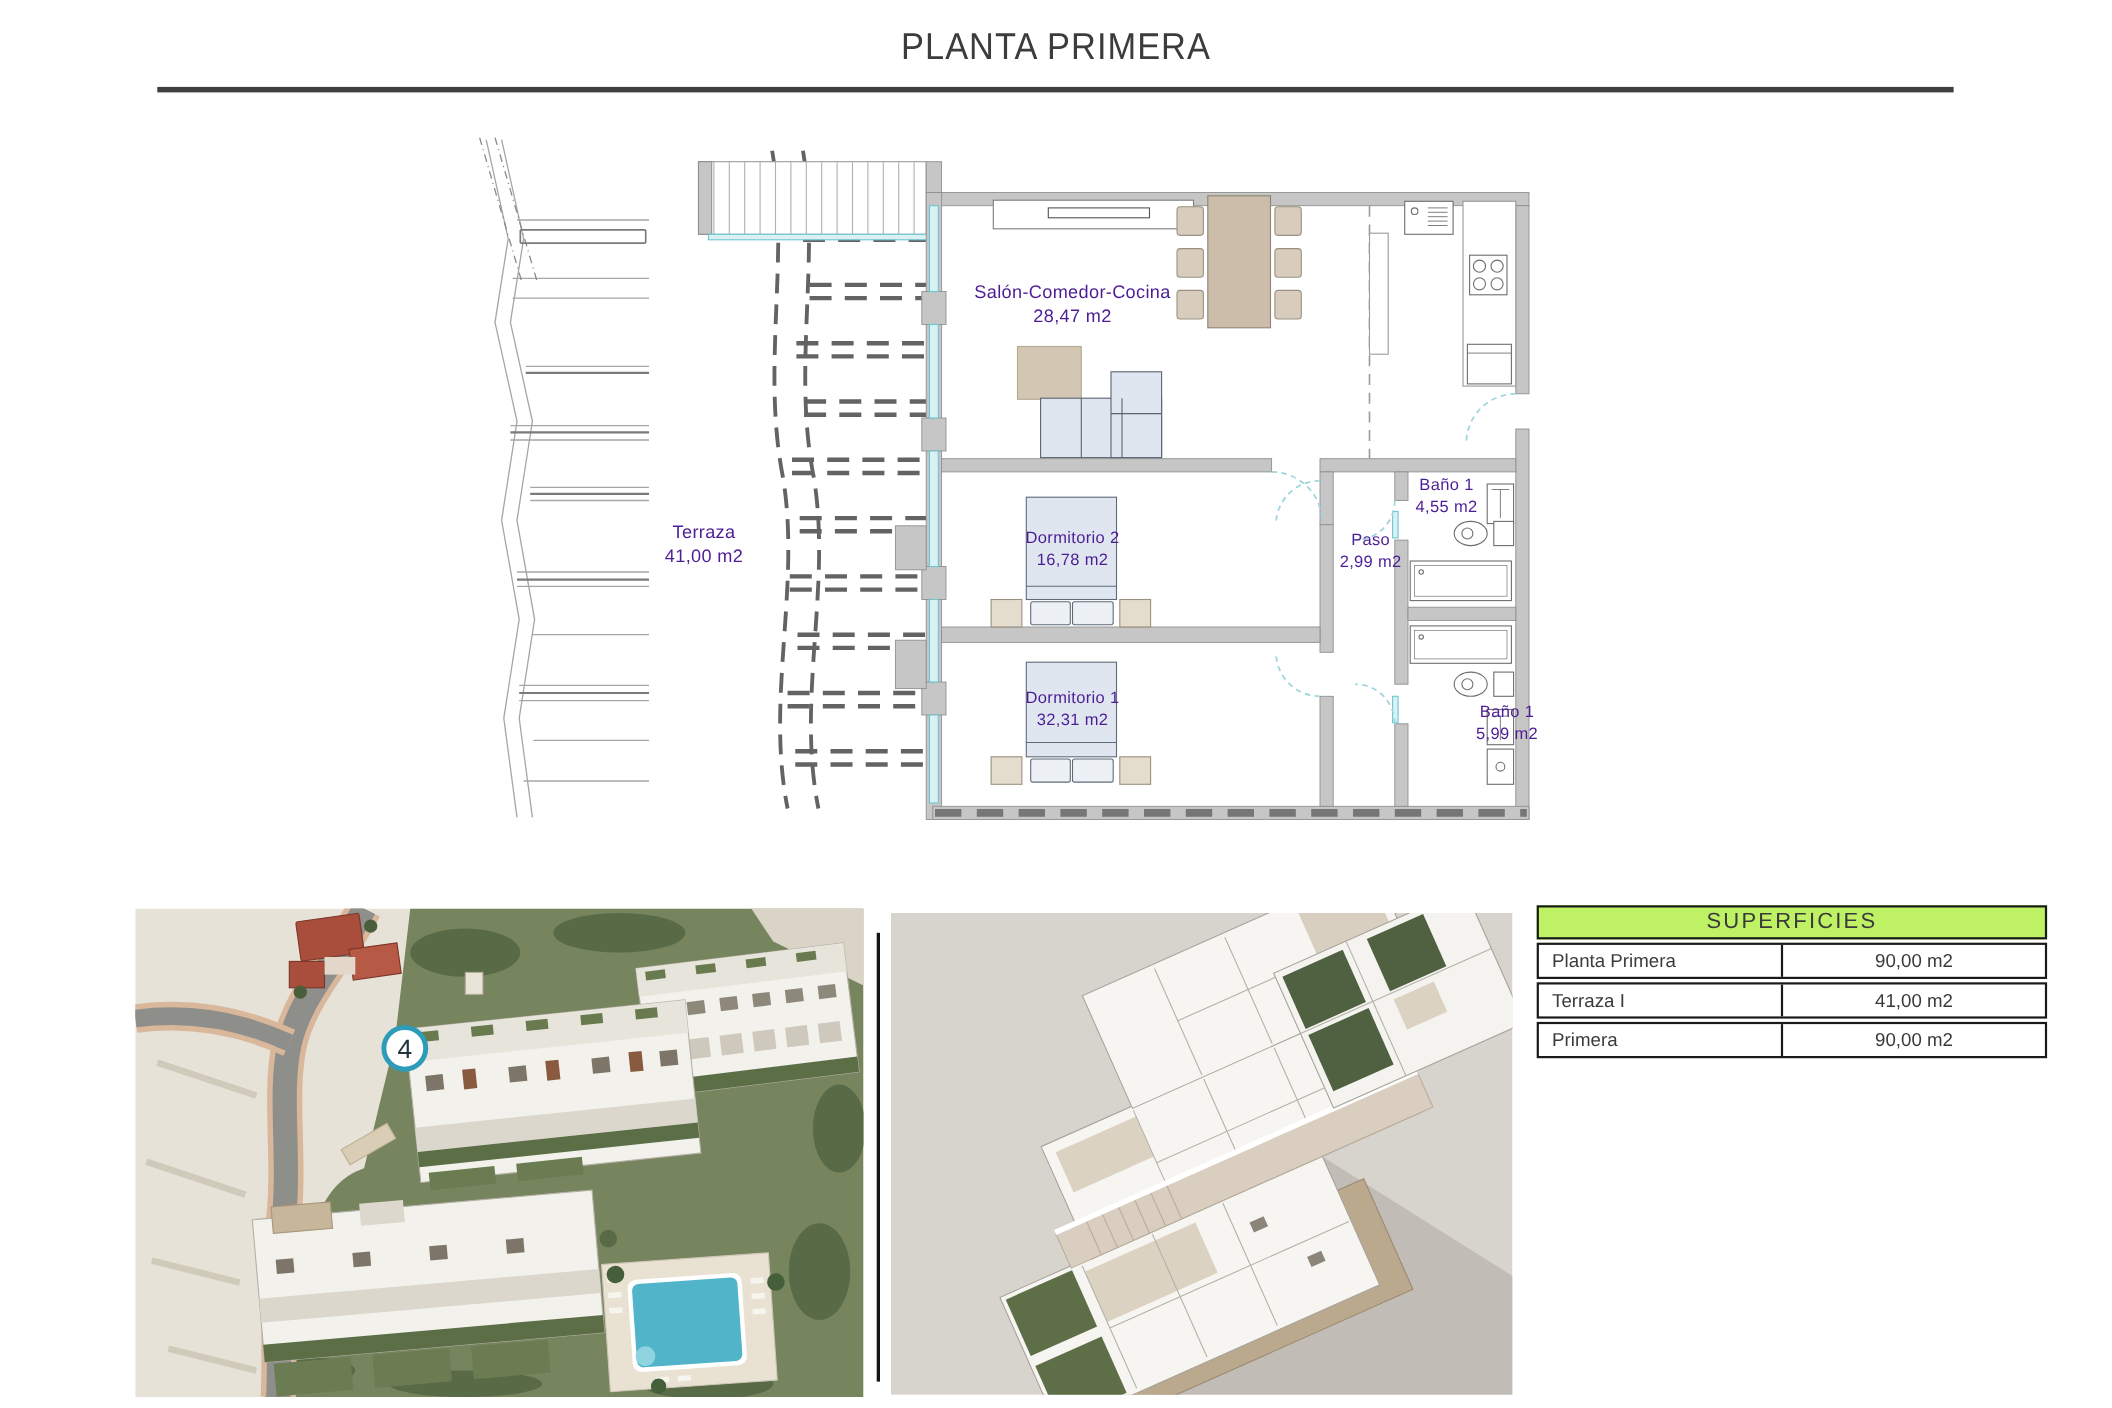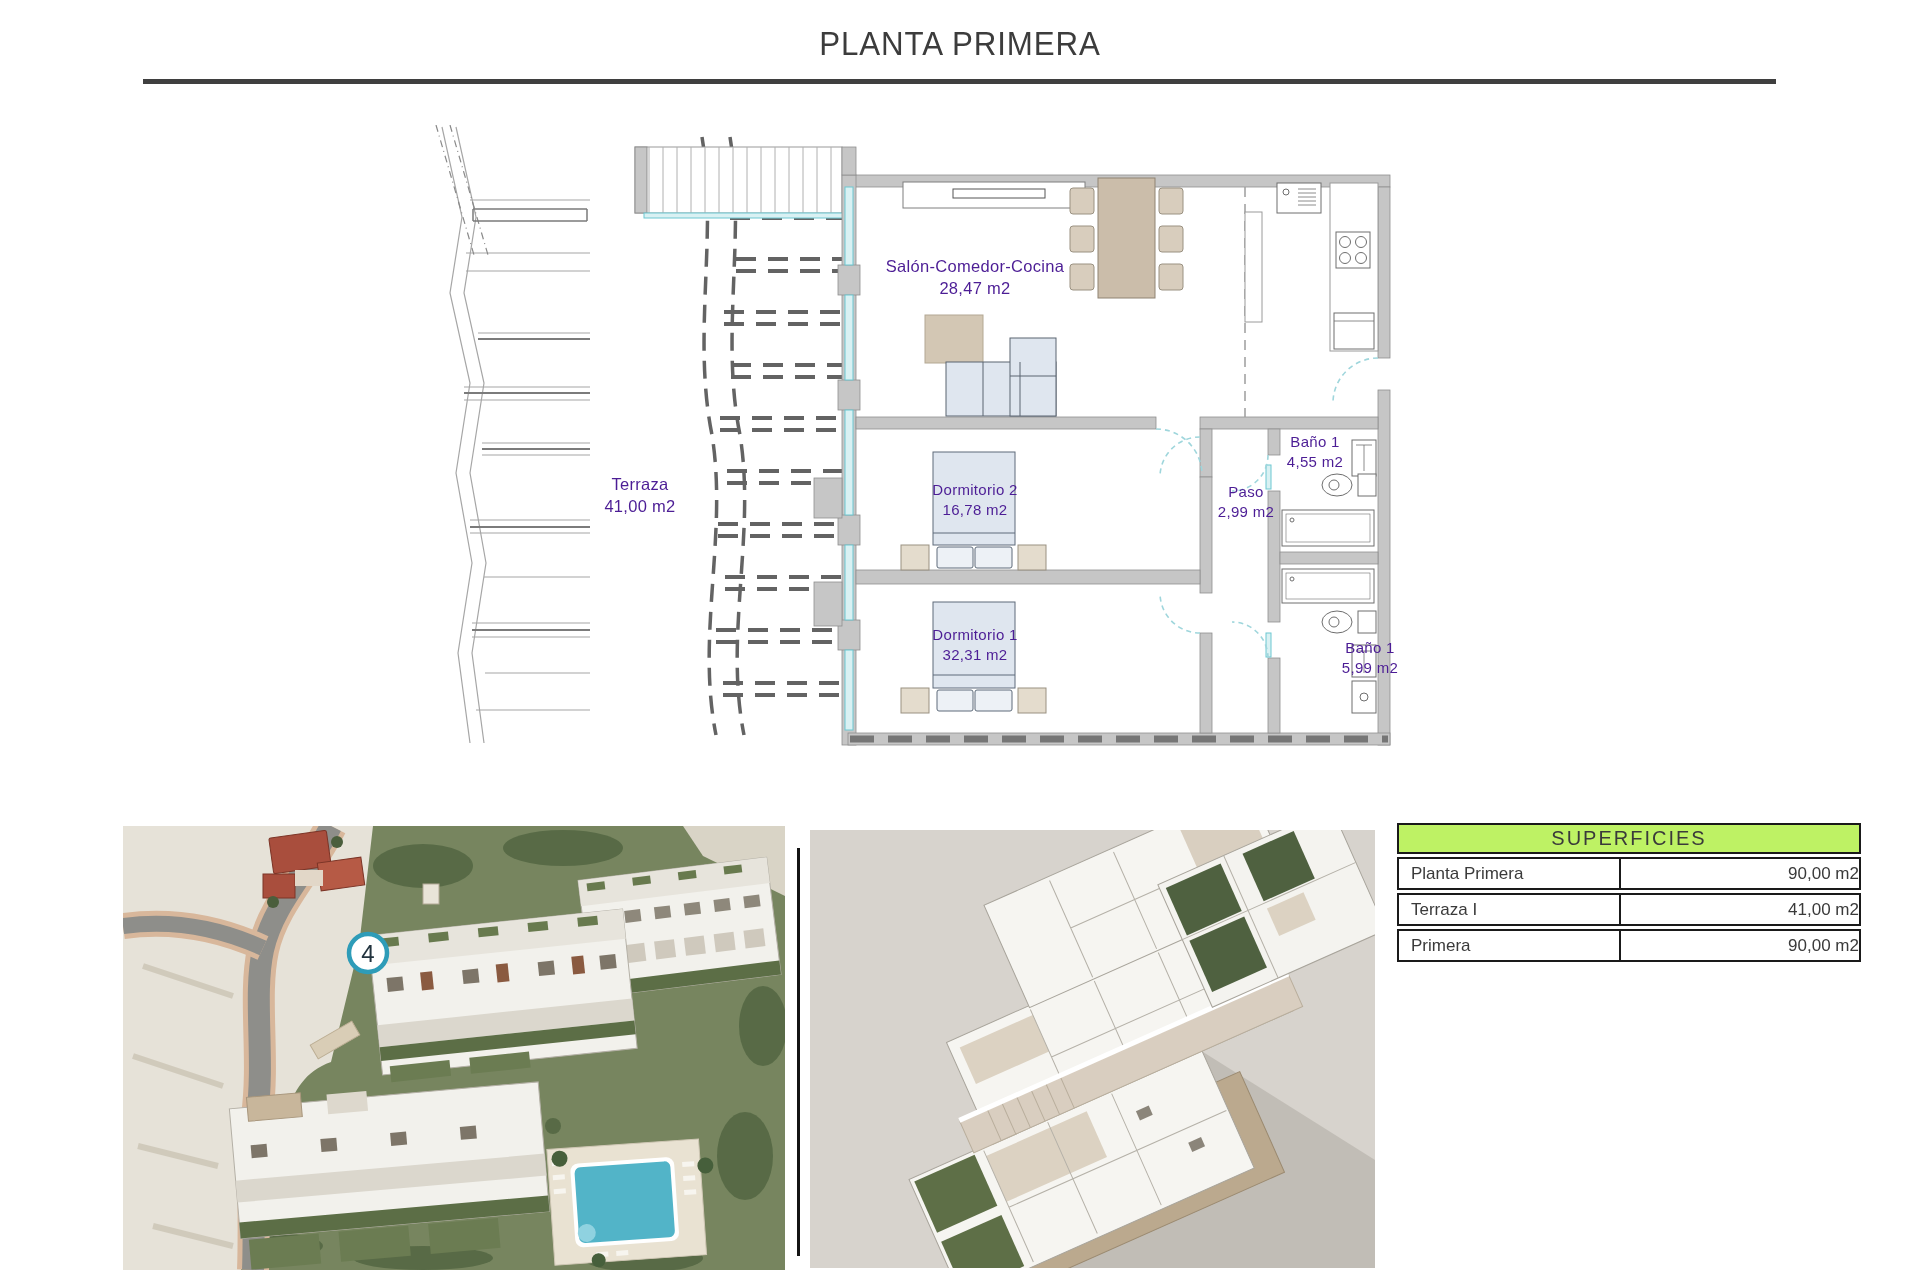--- a/index.html
+++ b/index.html
@@ -22,21 +22,21 @@
   .photo-wrap{position:absolute;left:123px;top:826px;width:662px;height:444px;}
   .panel-divider{position:absolute;left:797px;top:848px;width:3px;height:408px;background:#141414;}
   .render-wrap{position:absolute;left:810px;top:830px;width:565px;height:438px;}
   .surf{position:absolute;left:1397px;top:823px;width:464px;color:#3a3a3a;}
   .surf-header{
     border:2px solid #1a1a1a;background:#bef264;height:27px;line-height:27px;
     text-align:center;font-size:20px;letter-spacing:2px;
   }
   .surf-row{display:flex;border:2px solid #1a1a1a;margin-top:3px;height:29px;}
   .surf-label{width:208px;border-right:2px solid #1a1a1a;padding-left:12px;line-height:29px;font-size:17px;}
-  .surf-value{flex:1;text-align:right;line-height:29px;font-size:17px;}
+  .surf-value{flex:1;text-align:center;line-height:29px;font-size:17px;}
   svg text{font-family:"Liberation Sans",sans-serif;}
 </style>
 </head>
 <body>
 
 <div class="sheet-title">PLANTA PRIMERA</div>
 <div class="title-rule"></div>
 
 <div class="plan-wrap">
 <svg viewBox="0 0 990 640" width="990" height="640">

